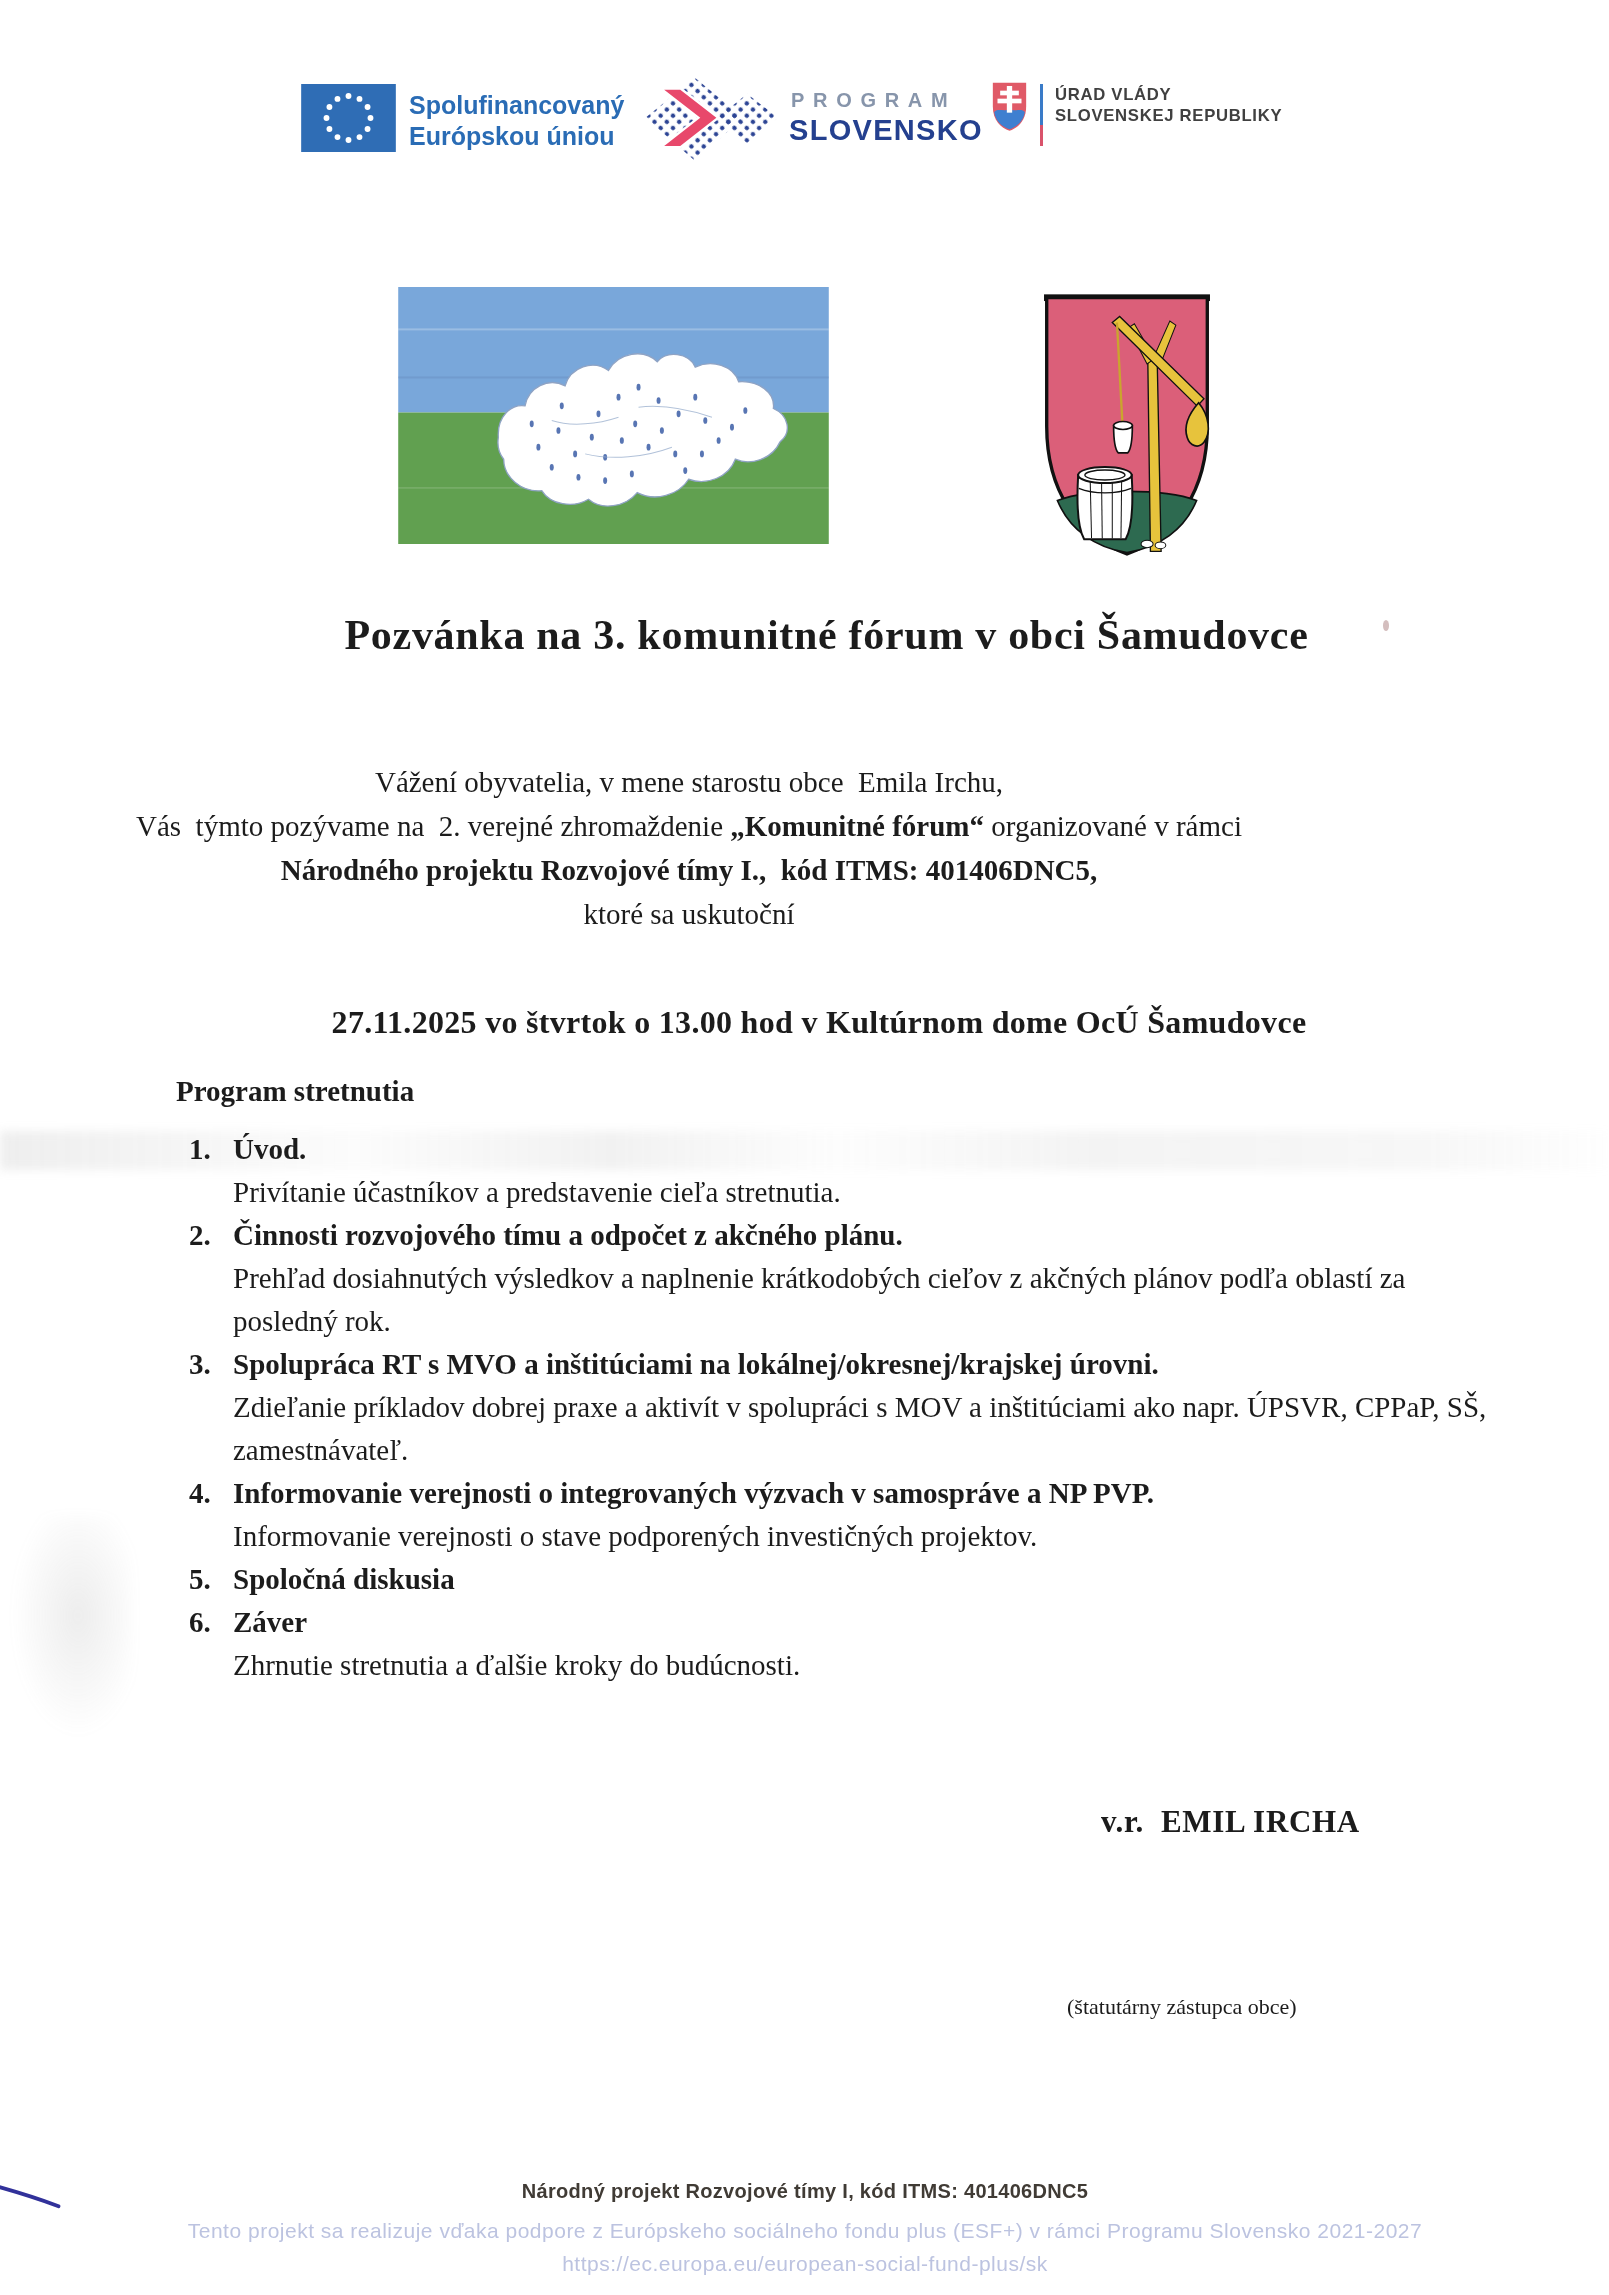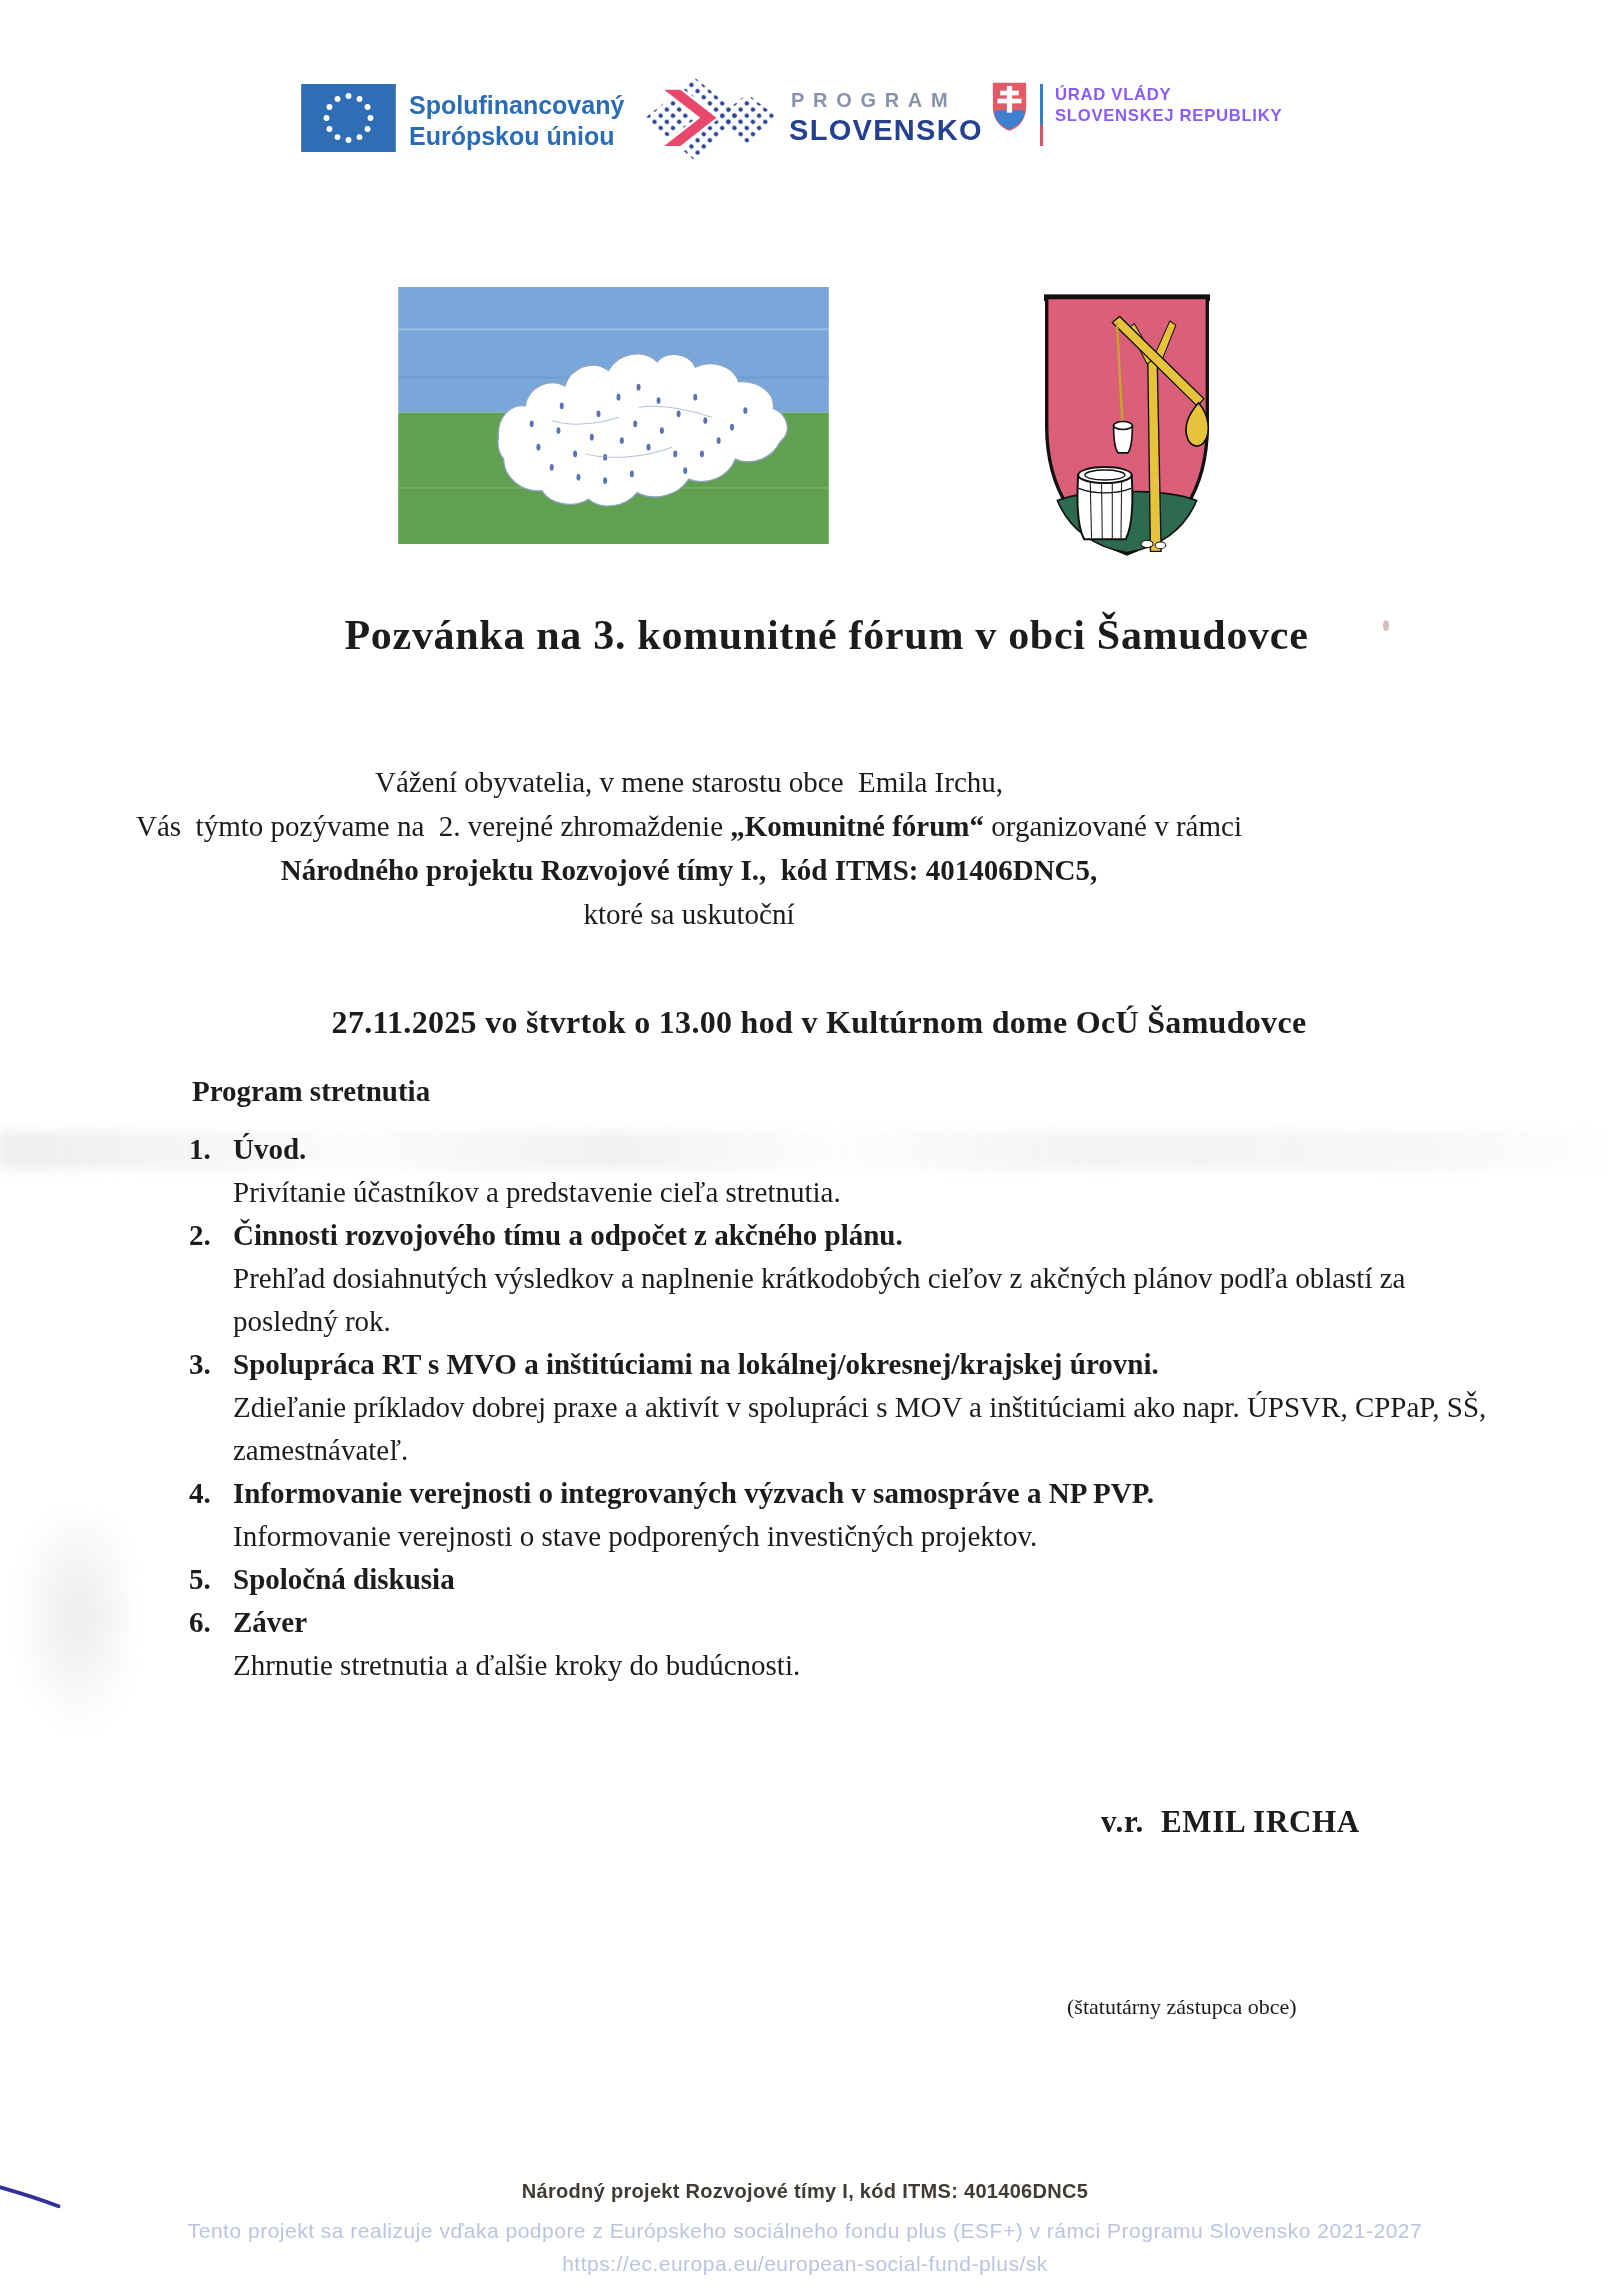--- a/index.html
+++ b/index.html
@@ -23,40 +23,40 @@
   .ps-program{
     font-family:"Liberation Sans", sans-serif;
     font-size:20px;letter-spacing:8.7px;color:#8795ab;font-weight:bold;
   }
   .ps-slovensko{
     font-family:"Liberation Sans", sans-serif;
     font-size:29px;letter-spacing:1.3px;color:#24408f;font-weight:bold;
   }
   .gov-text{
     font-family:"Liberation Sans", sans-serif;
-    font-size:16.7px;line-height:21px;color:#8b5cf6;font-weight:bold;letter-spacing:0.7px;
+    font-size:16.7px;line-height:21px;color:#404040;font-weight:bold;letter-spacing:0.7px;
   }
   .gov-divider-top{width:2.7px;height:41px;background:#3a7bc8;}
   .gov-divider-bottom{width:2.7px;height:21.4px;background:#d9536b;}
 
   
   .doc-title{
     left:0;top:611px;width:1610px;padding-left:43px;box-sizing:border-box;
     text-align:center;font-size:42px;font-weight:bold;letter-spacing:0.7px;
   }
   .intro{
     left:0;top:760px;width:1338px;padding-left:40px;box-sizing:border-box;
     text-align:center;font-size:29px;line-height:44px;
   }
   .event-line{
     left:0;top:1004px;width:1610px;padding-left:28px;box-sizing:border-box;
     text-align:center;font-size:32px;font-weight:bold;letter-spacing:0.3px;
   }
   .program-heading{
-    left:176px;top:1075px;font-size:29px;font-weight:bold;margin-left:16px;
+    left:176px;top:1075px;font-size:29px;font-weight:bold;
   }
   .program-list{
     left:189px;top:1128px;width:1303px;
     font-size:29px;line-height:43px;
   }
   .p-item{display:flex;}
   .p-num{width:44px;flex:0 0 44px;font-weight:bold;}
   .p-body{flex:1;max-width:1259px;}
   .sig-name{
     left:1101px;top:1804px;font-size:31px;font-weight:bold;letter-spacing:0.7px;

